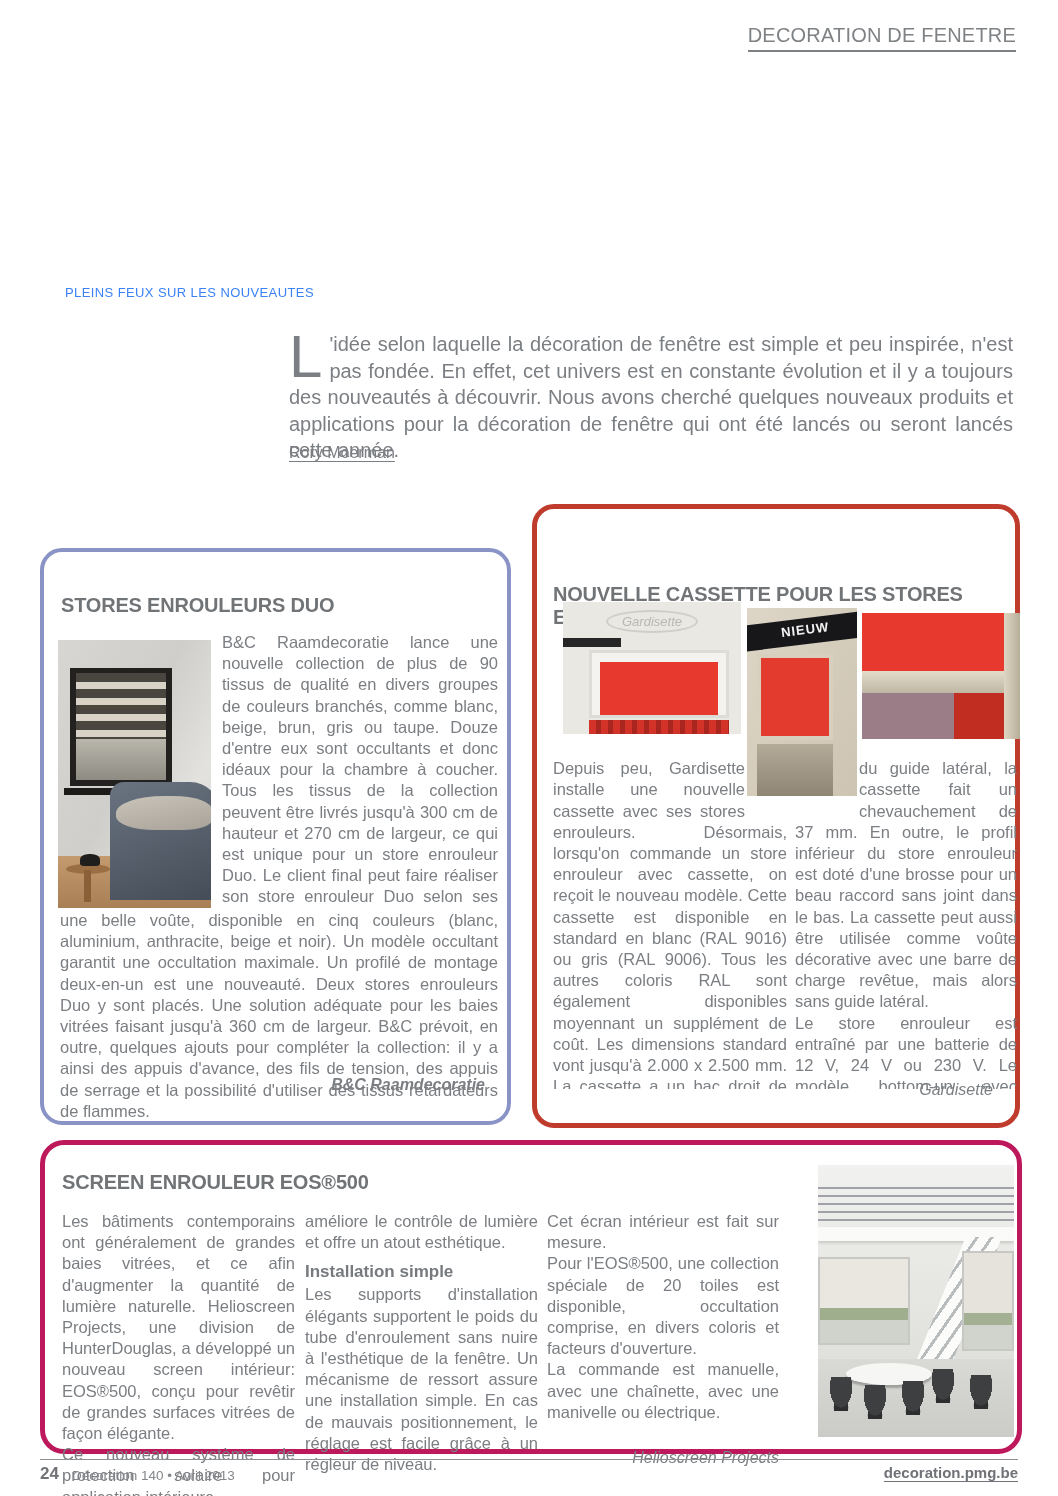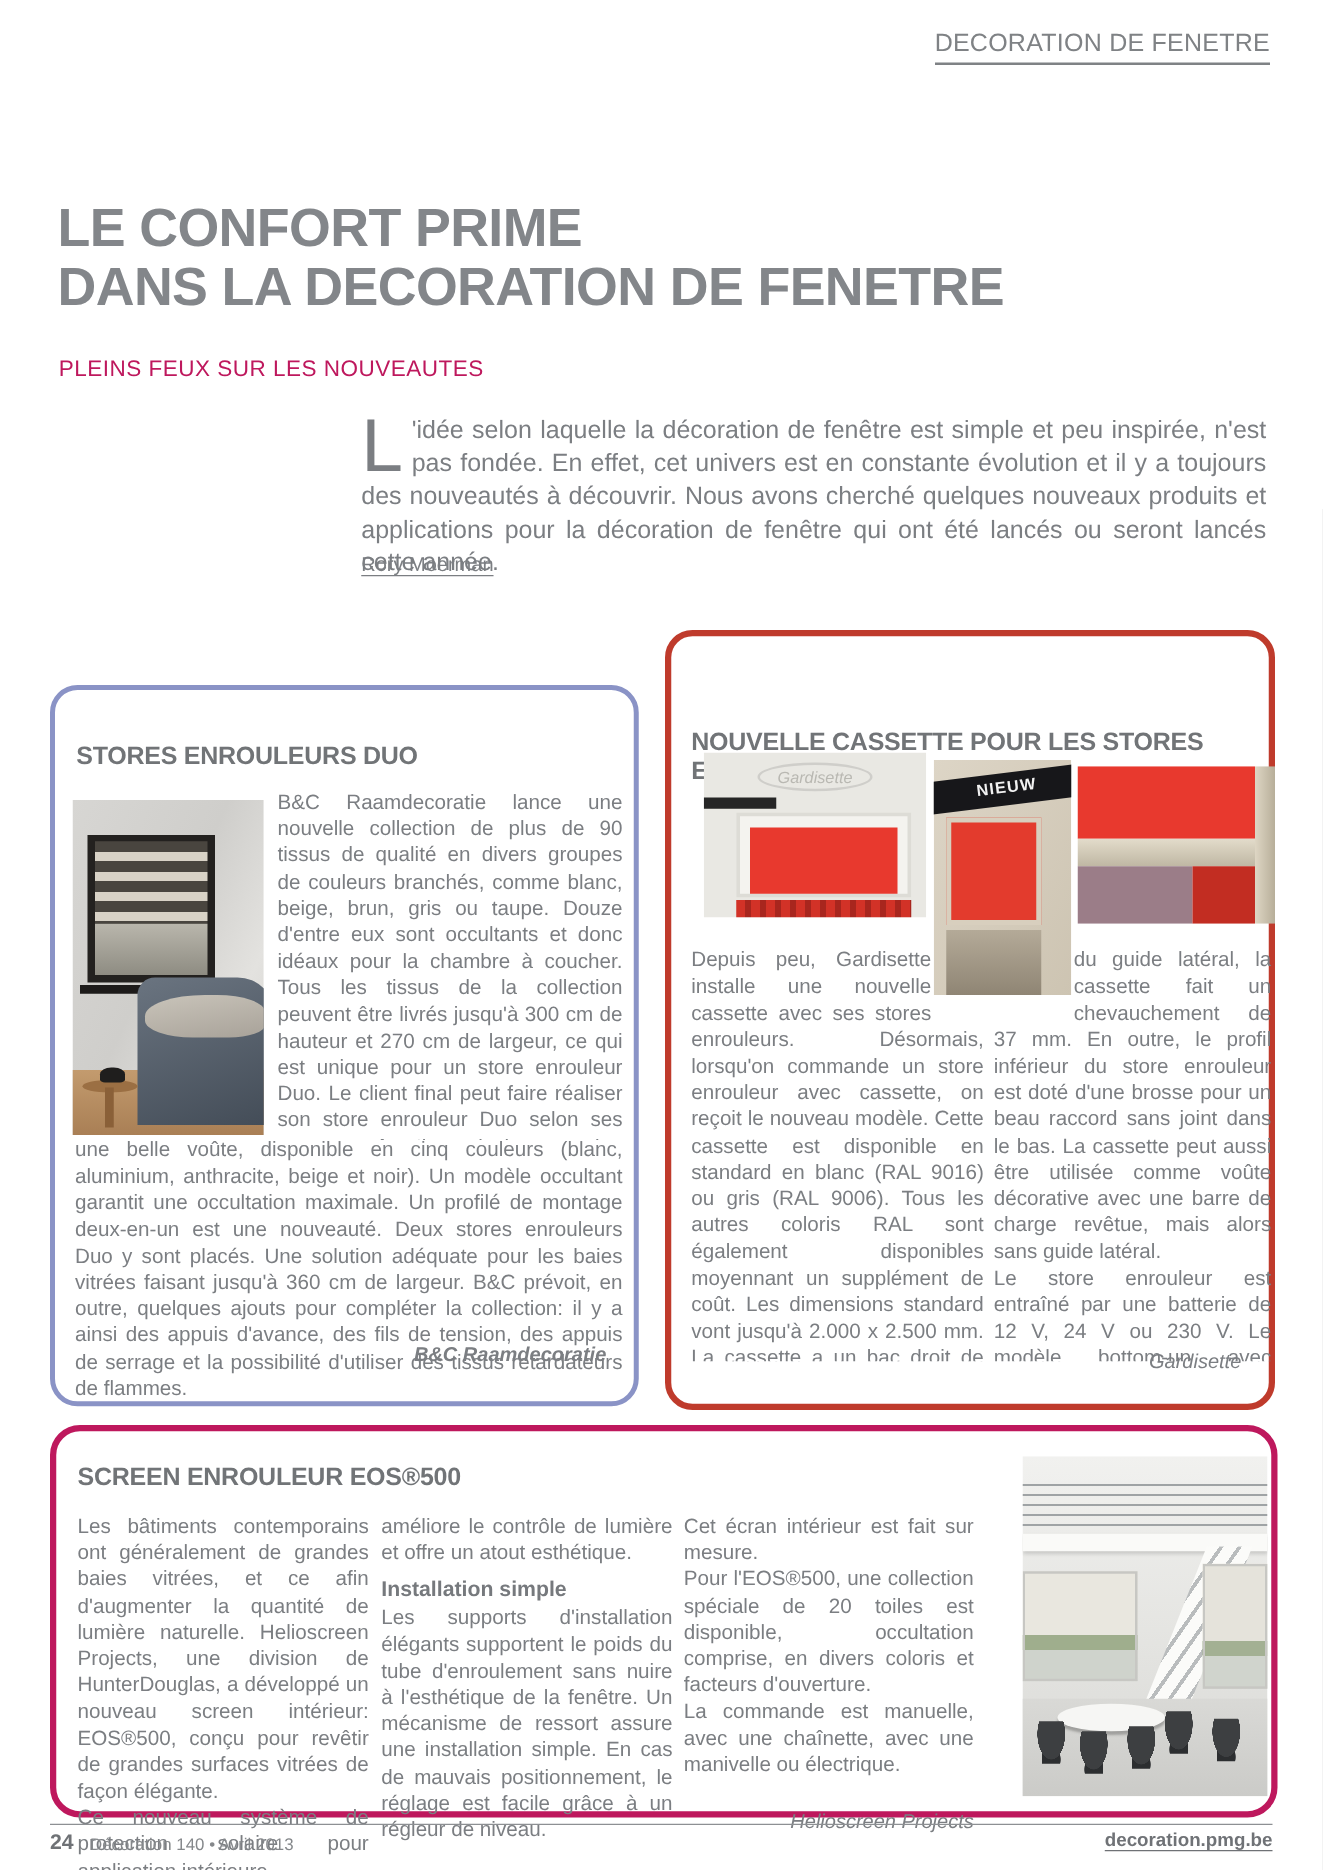--- a/index.html
+++ b/index.html
@@ -13,22 +13,22 @@
     position:absolute; top:24px; right:42px;
     font-size:20px; letter-spacing:0.2px; color:#7f8285;
     border-bottom:2px solid #7f8285; padding-bottom:3px;
   }
   .headline {
     position:absolute; left:46px; top:160px;
     font-size:43px; line-height:47px; font-weight:bold;
     letter-spacing:-0.5px; color:#83868a;
   }
   .subtitle {
-    position:absolute; left:47px; top:285px;
-    font-size:18px; letter-spacing:0.4px; color:#be185d;
+    position:absolute; left:65px; top:285px;
+    font-size:13px; letter-spacing:0.4px; color:#3b82f6;
   }
   
   .intro {
     position:absolute; left:289px; top:331px; width:724px;
     font-size:20px; line-height:26.5px; text-align:justify; color:#7b7e82;
   }
   .dropcap {
     float:left; font-size:60px; line-height:44px; padding:4px 7px 0 0; color:#7b7e82;
   }
   .author {
@@ -106,24 +106,20 @@
   .footer-site { position:absolute; right:40px; top:1464px; font-size:15px; font-weight:bold; color:#6f7276;
                  text-decoration:underline; text-underline-offset:3px; }
 </style>
 </head>
 <body>
 
 <div class="page">
 
   <div class="section-label">DECORATION DE FENETRE</div>
 
-  <div class="headline">
-    <div>LE CONFORT PRIME</div>
-    <div>DANS LA DECORATION DE FENETRE</div>
-  </div>
   <div class="subtitle">PLEINS FEUX SUR LES NOUVEAUTES</div>
 
   <div class="intro">
     <span class="dropcap">L</span><span>'idée selon laquelle la décoration de fenêtre est simple et peu inspirée, n'est pas fondée. En effet, cet univers est en constante évolution et il y a toujours des nouveautés à découvrir. Nous avons cherché quelques nouveaux produits et applications pour la décoration de fenêtre qui ont été lancés ou seront lancés cette année.</span>
   </div>
   <div class="author">Rory Moerman</div>
 
   <div class="box box-duo">
     <div class="box-title" style="left:17px; top:42px;">STORES ENROULEURS DUO</div>
 

